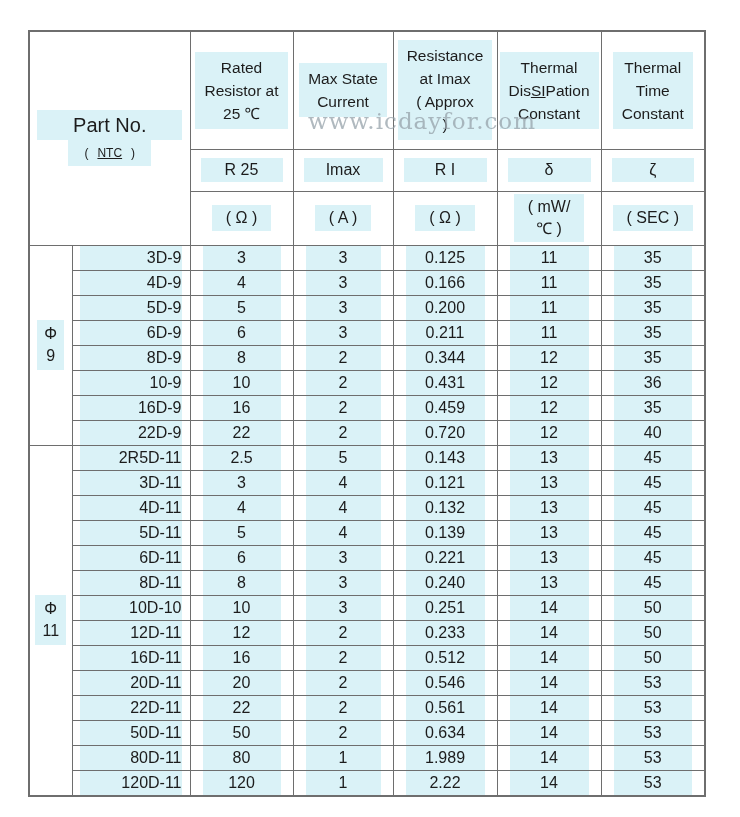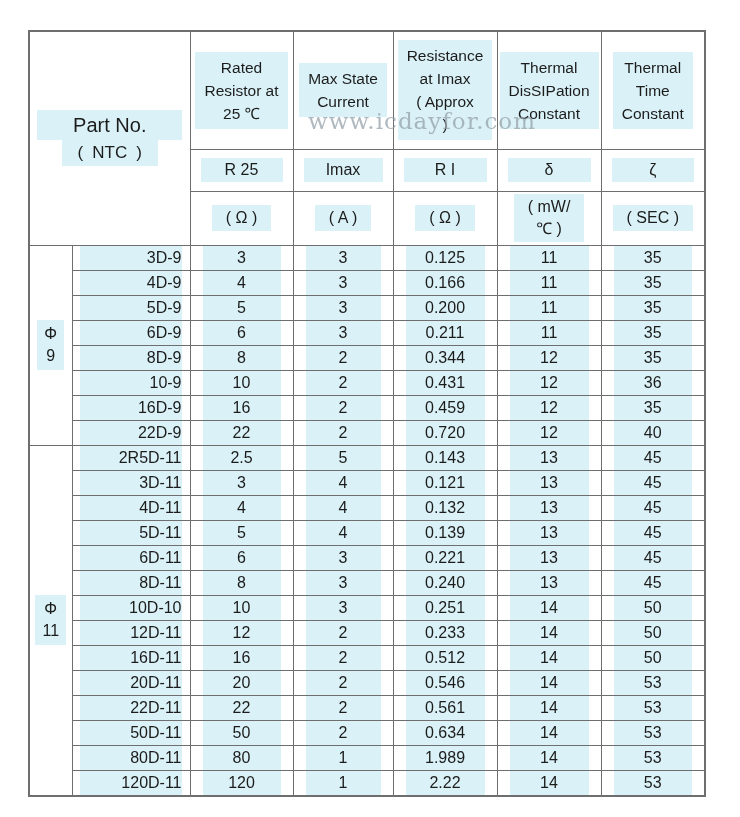--- a/index.html
+++ b/index.html
@@ -17,23 +17,23 @@
   tr.hrow1{height:118px;} tr.hrow2{height:42px;} tr.hrow3{height:54px;}
   tbody tr{height:25px;}
   .hl{display:block;margin:0 12px;background:#daf2f7;line-height:24px;height:100%;
       min-height:23px;}
   .hl-sym{display:block;margin:0 10px;background:#daf2f7;line-height:24px;}
   .ubox{display:inline-block;background:#daf2f7;padding:2px 14px;line-height:22px;font-size:16px;}
   .tbox{display:inline-block;background:#daf2f7;padding:4px 9px;line-height:23px;font-size:15.5px;}
   .part-cell{text-align:left;}
   .part-cell .hl{margin:0 8px 0 7px;padding-left:14px;text-align:right;}
   .pbox1{display:inline-block;background:#daf2f7;padding:4px 36px;font-size:20px;line-height:22px;}
-  .pbox2{display:inline-block;background:#daf2f7;padding:2px 16px;font-size:17px;line-height:22px;}
+  .pbox2{display:inline-block;background:#daf2f7;padding:2px 16px;font-size:12px;line-height:22px;}
   .part-th{vertical-align:middle;}
-  .u{}
+  .u{text-decoration:underline;}
   .gap{display:inline-block;width:9px;}
   .group-cell span.gbox{display:inline-block;background:#daf2f7;padding:3px 7px;line-height:22px;
       font-size:16px;}
 </style>
 </head>
 <body>
 
 <div class="page">
   <div class="watermark">www.icdayfor.com</div>
 

